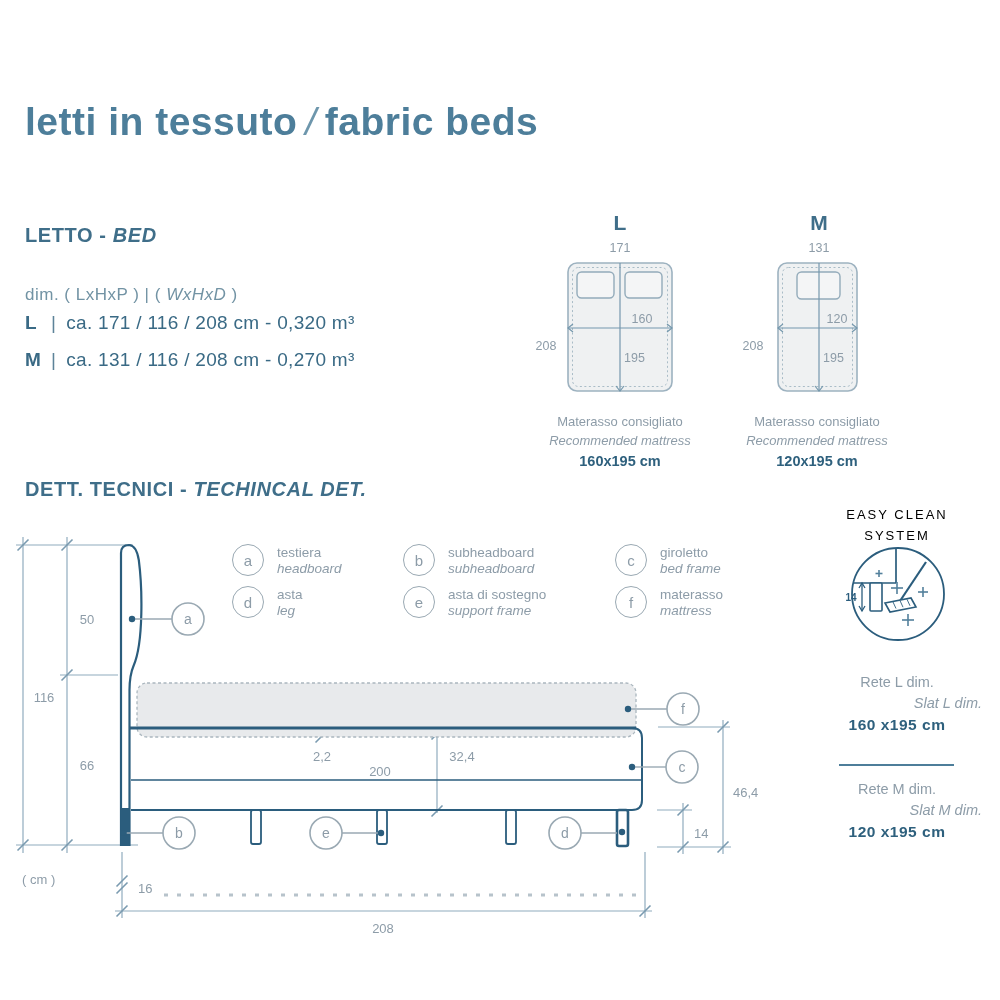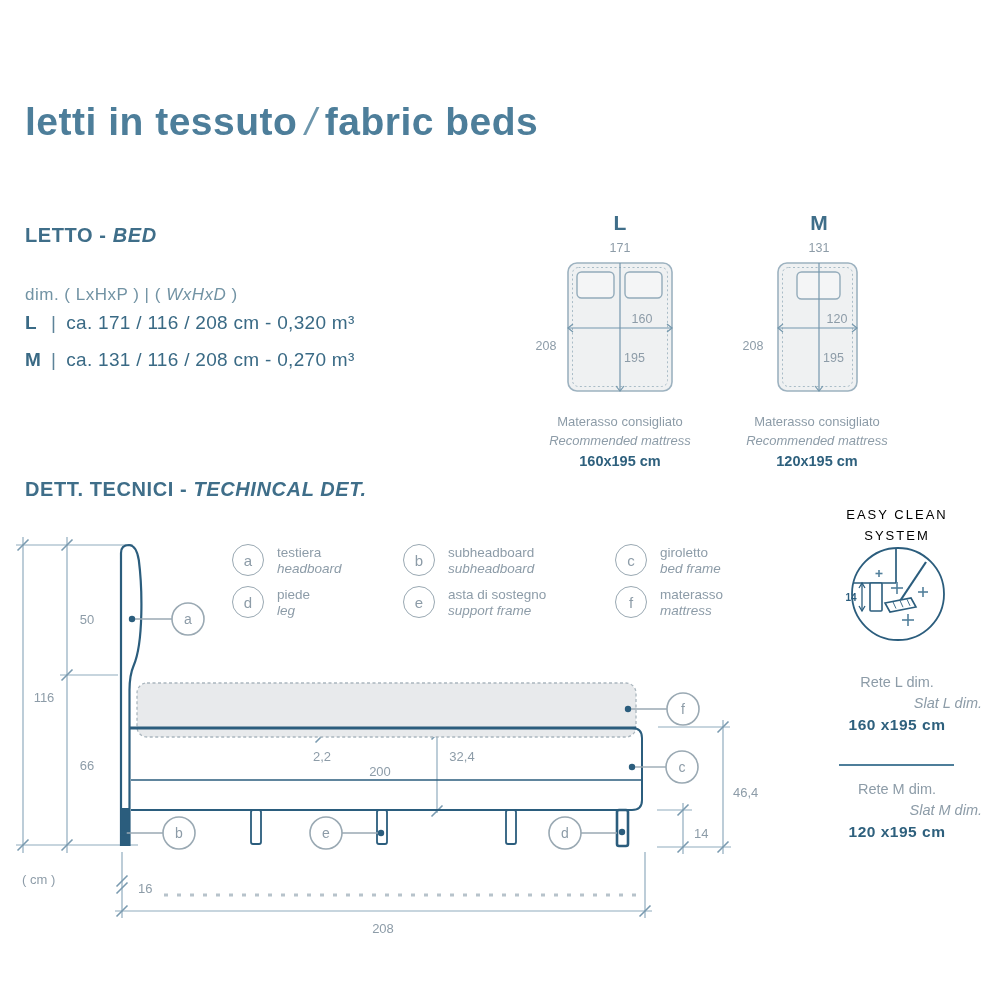--- a/index.html
+++ b/index.html
@@ -134,21 +134,21 @@
   <div class="legend-item" style="left:615px;top:544px;">
     <div class="legend-circle">c</div>
     <div class="legend-text">
         <div>giroletto</div>
       <div class="en">bed frame</div>
       </div>
   </div>
   <div class="legend-item" style="left:232px;top:586px;">
     <div class="legend-circle">d</div>
     <div class="legend-text">
-        <div>piede</div>
+        <div>asta</div>
       <div class="en">leg</div>
       </div>
   </div>
   <div class="legend-item" style="left:403px;top:586px;">
     <div class="legend-circle">e</div>
     <div class="legend-text">
         <div>asta di sostegno</div>
       <div class="en">support frame</div>
       </div>
   </div>

